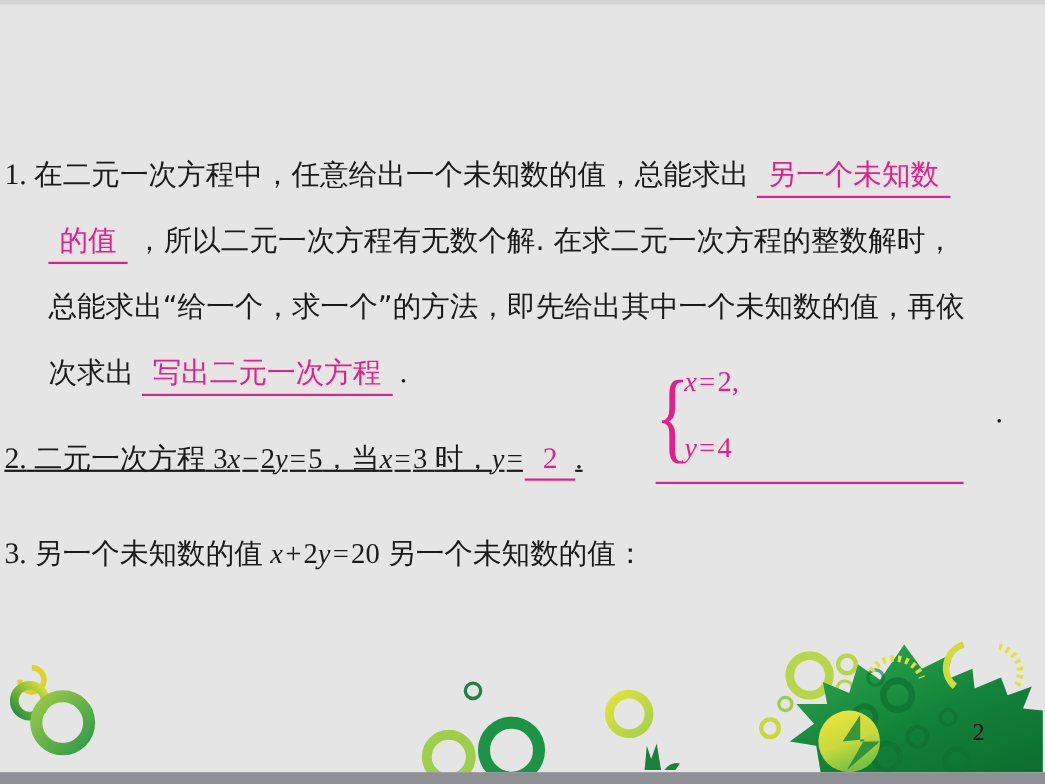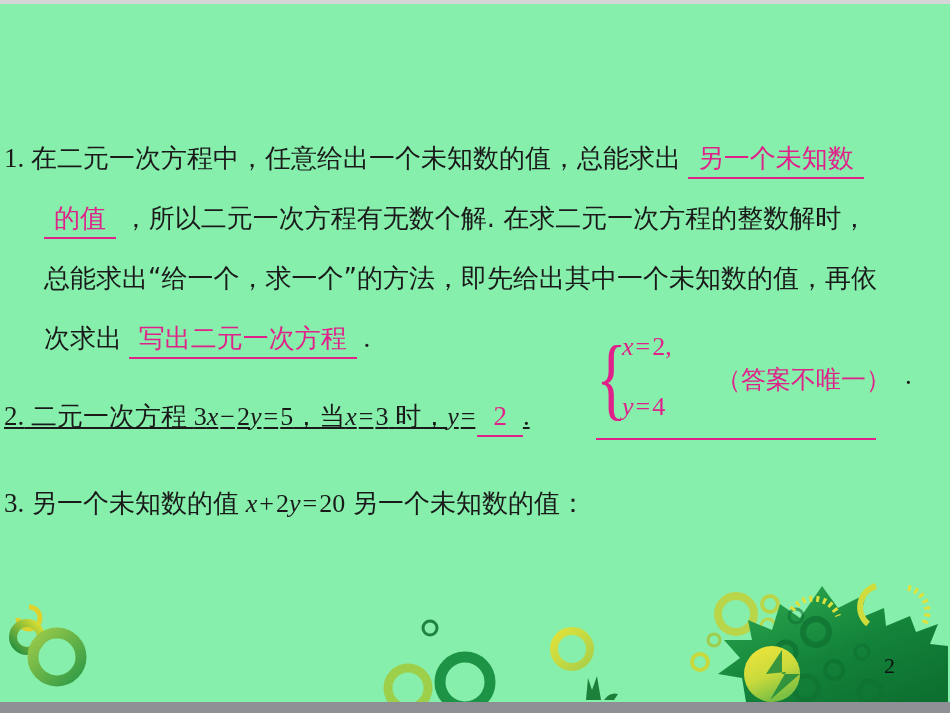--- a/index.html
+++ b/index.html
@@ -13,21 +13,21 @@
     font-family: "Liberation Serif", "DejaVu Serif", serif;
     overflow: hidden;
     position: relative;
   }
 
   #slide {
     position: absolute;
     inset: 0;
     width: 950px;
     height: 713px;
-    background: #86efac;
+    background: #e5e5e5;
     overflow: hidden;
   }
 
   
   .bar-top {
     position: absolute;
     left: 0; top: 0;
     width: 950px; height: 4px;
     background: #d4d5d7;
   }
@@ -222,21 +222,20 @@
   </div>
 
   <div class="sys-wrap">
     <div class="brace">{</div>
     <div class="sys-line l1">
       <span class="mi">x</span><span class="op">=</span><span class="mn">2</span><span class="mn">,</span>
     </div>
     <div class="sys-line l2">
       <span class="mi">y</span><span class="op">=</span><span class="mn">4</span>
     </div>
-    <div class="sys-note">（答案不唯一）</div>
   </div>
   <div class="sys-underline"></div>
   <div class="q3-period">.</div>
 
   <svg id="footer-art" viewBox="0 0 950 120" width="950" height="120">
     <defs>
       <linearGradient id="gDarkGreen" x1="0" y1="0" x2="1" y2="1">
         <stop offset="0%" stop-color="#1d8a3e"></stop>
         <stop offset="100%" stop-color="#0f6b2e"></stop>
       </linearGradient>

